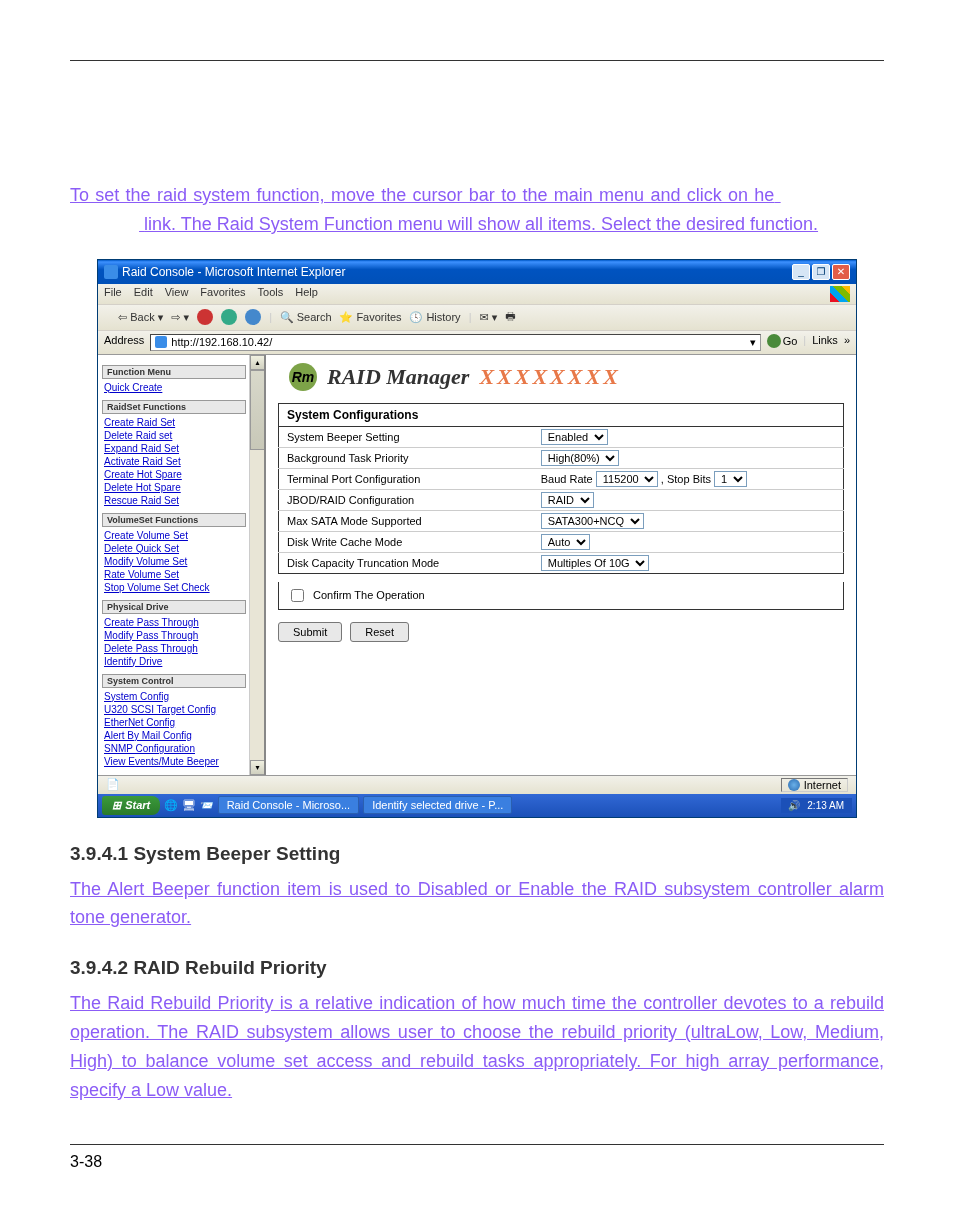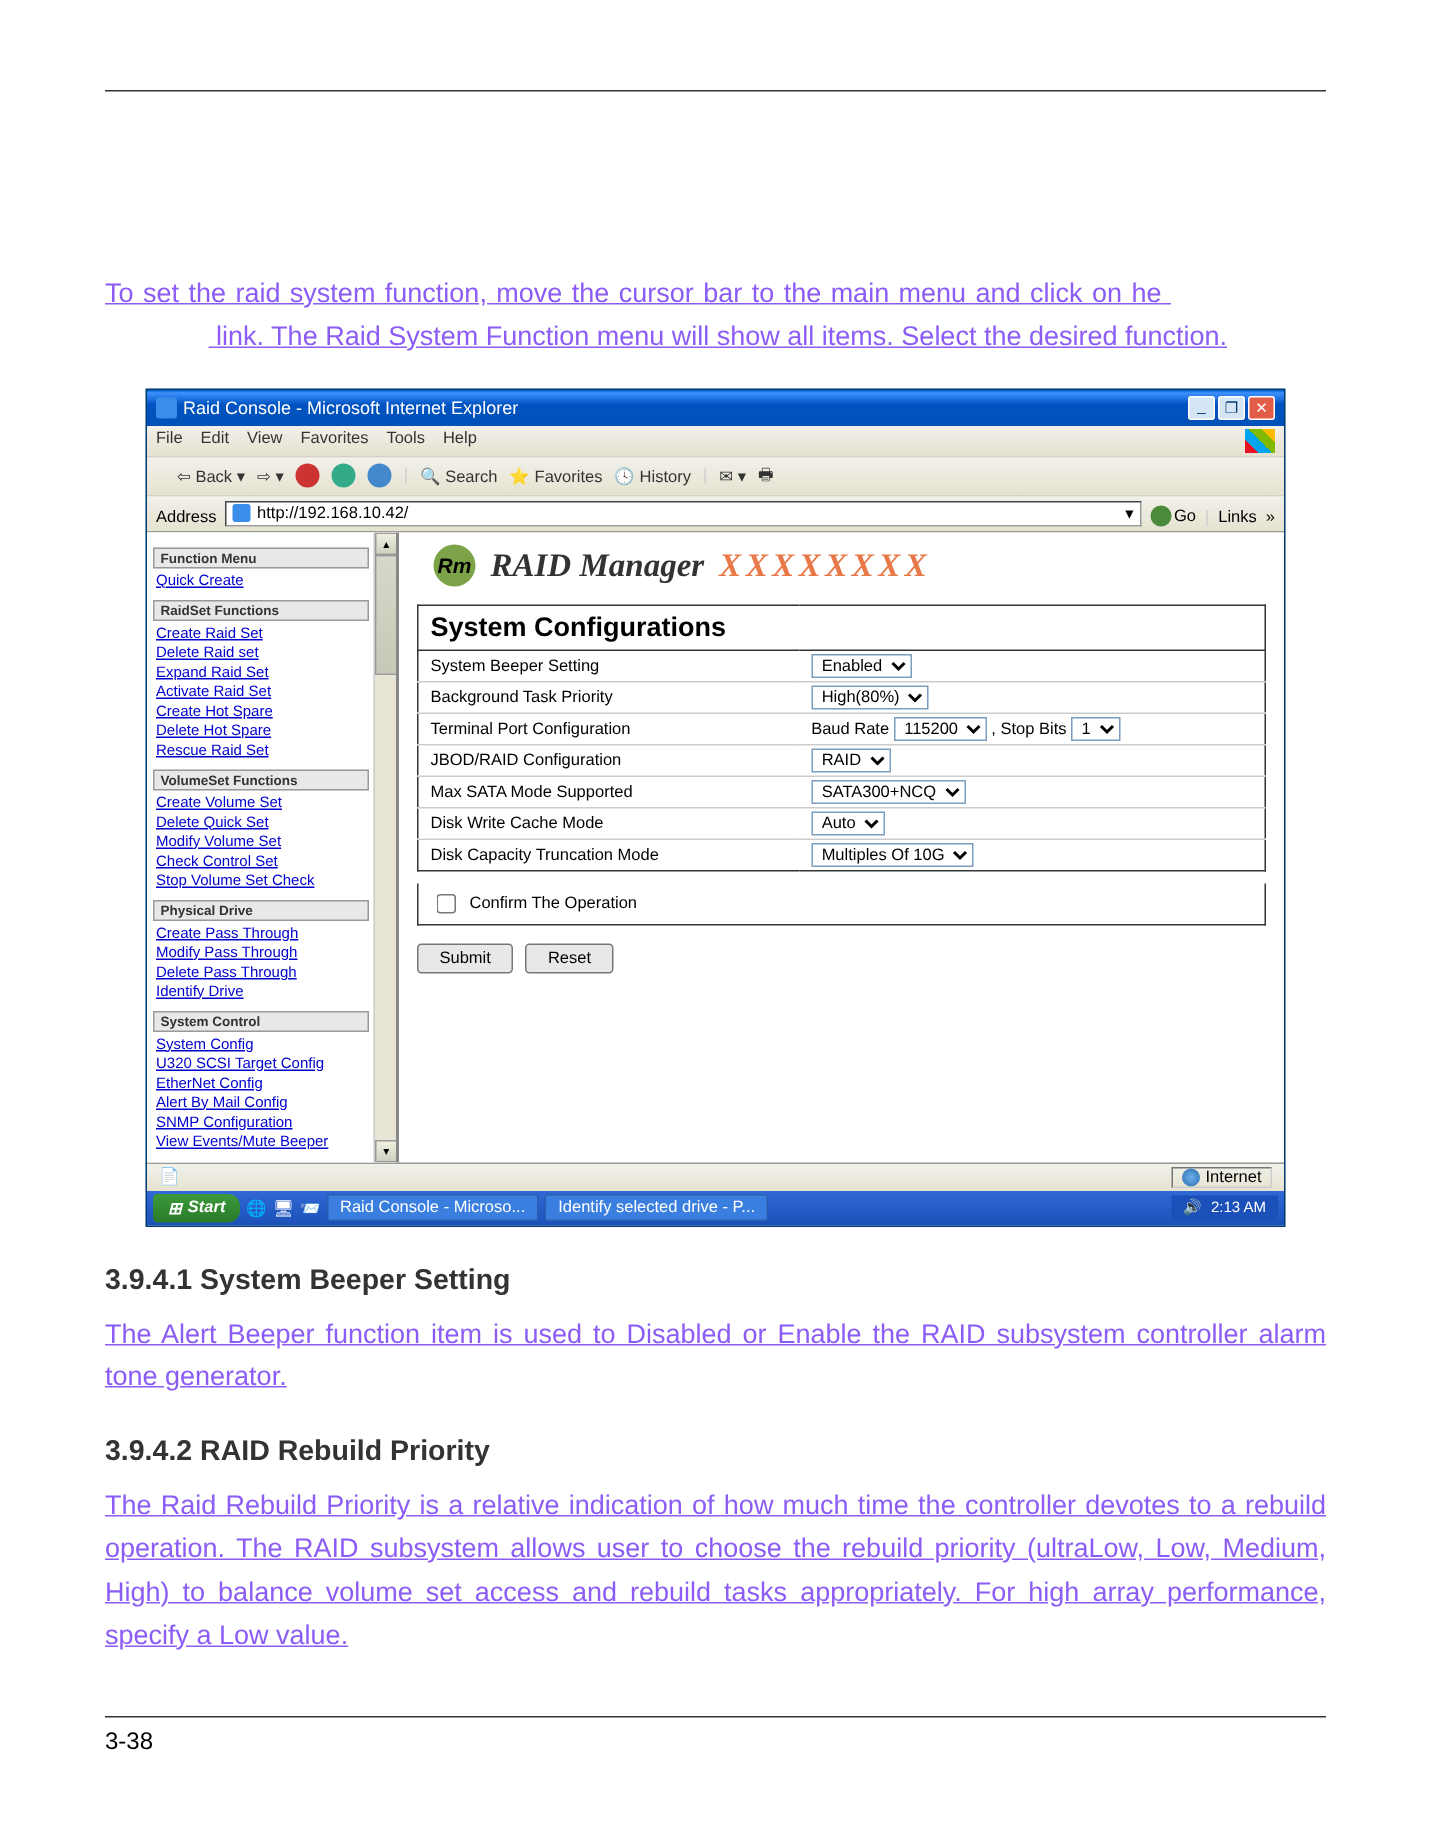--- a/index.html
+++ b/index.html
@@ -92,21 +92,21 @@
   }
   .toolbar .tb-icon {
     width: 16px; height: 16px;
     border-radius: 50%;
     display: inline-block;
   }
   .address-bar {
     background: linear-gradient(#f2f1ea, #e5e2d0);
     padding: 3px 6px;
     display: flex;
-    align-items: flex-end;
+    align-items: flex-start;
     gap: 6px;
     border-bottom: 1px solid #999;
   }
   .address-input {
     flex: 1;
     background: #fff;
     border: 1px inset #999;
     padding: 1px 4px;
     display: flex;
     align-items: center;
@@ -213,21 +213,21 @@
   }
   .config-table {
     width: 100%;
     border: 1px solid #333;
     border-collapse: collapse;
   }
   .config-table th {
     background: #fff;
     text-align: left;
     padding: 4px 8px;
-    font-size: 18px;
+    font-size: 12px;
     border: 1px solid #333;
   }
   .config-table td {
     border-top: 1px solid #ccc;
     padding: 2px 8px;
     font-size: 11px;
   }
   .config-table td:first-child { width: 45%; }
   .select-box {
     font-size: 11px;
@@ -397,21 +397,21 @@
             <a class="sidebar-link">Expand Raid Set</a>
             <a class="sidebar-link">Activate Raid Set</a>
             <a class="sidebar-link">Create Hot Spare</a>
             <a class="sidebar-link">Delete Hot Spare</a>
             <a class="sidebar-link">Rescue Raid Set</a>
 
             <div class="sidebar-group-header">VolumeSet Functions</div>
             <a class="sidebar-link">Create Volume Set</a>
             <a class="sidebar-link">Delete Quick Set</a>
             <a class="sidebar-link">Modify Volume Set</a>
-            <a class="sidebar-link">Check Control Set</a>
+            <a class="sidebar-link">Rate Volume Set</a>
             <a class="sidebar-link">Stop Volume Set Check</a>
 
             <div class="sidebar-group-header">Physical Drive</div>
             <a class="sidebar-link">Create Pass Through</a>
             <a class="sidebar-link">Modify Pass Through</a>
             <a class="sidebar-link">Delete Pass Through</a>
             <a class="sidebar-link">Identify Drive</a>
 
             <div class="sidebar-group-header">System Control</div>
             <a class="sidebar-link">System Config</a>

